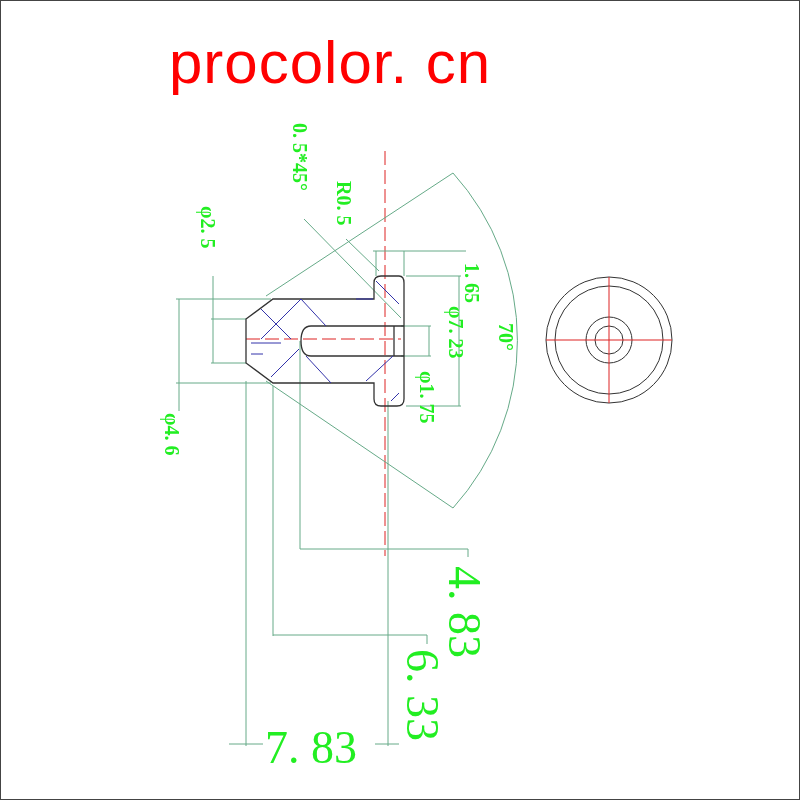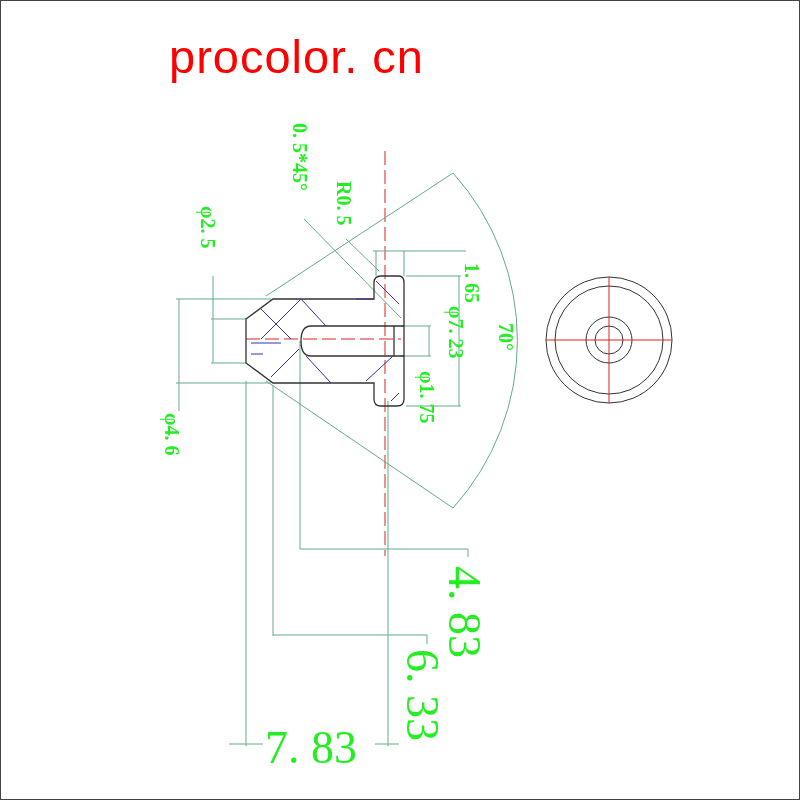--- a/index.html
+++ b/index.html
@@ -4,21 +4,21 @@
   <style>
     html, body { margin: 0; padding: 0; background: #ffffff; }
     body { width: 800px; height: 800px; overflow: hidden; }
     .frame {
       position: relative; width: 798px; height: 798px;
       border: 1px solid #444; background: #fff;
     }
     .brand {
       position: absolute; left: 168px; top: 32px;
       font-family: "Liberation Sans", sans-serif;
-      font-size: 47px; color: #ff0000; letter-spacing: 1px;
+      font-size: 60px; color: #ff0000; letter-spacing: 1px;
       line-height: 1;
     }
     svg { position: absolute; left: 0; top: 0; }
     .dim { font-family: "Liberation Serif", serif; fill: #22ee22; font-weight: bold; }
     .dimbig { font-family: "Liberation Serif", serif; fill: #22ee22; }
   </style>
 </head>
 <body>
 
 <div class="frame">

